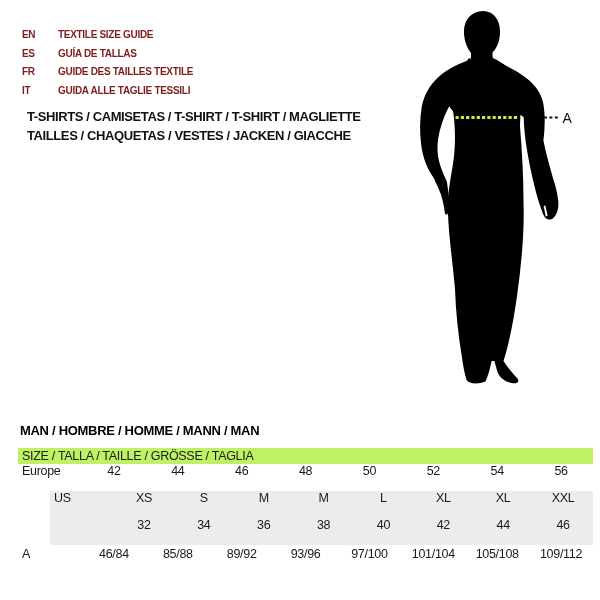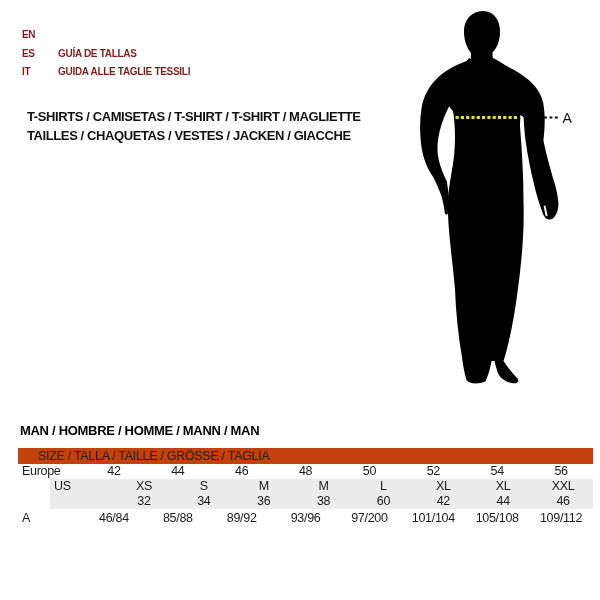--- a/index.html
+++ b/index.html
@@ -35,49 +35,54 @@
   .man-heading{
     position:absolute;left:20px;top:423px;
     font-size:13px;font-weight:700;letter-spacing:-0.3px;color:#000000;
   }
   
   .size-table{
     position:absolute;left:18px;top:448px;width:575px;
     font-size:12.5px;letter-spacing:-0.3px;color:#1a1a1a;
   }
   .st-header{
-    background:#c2410c;height:16px;line-height:16px;
-    padding-left:20px;color:#202020;
+    background:#bef264;height:16px;line-height:16px;
+    padding-left:4px;color:#202020;
   }
   .st-row{
     display:grid;grid-template-columns:64px repeat(8,1fr);
-    height:15px;line-height:15px;
+    height:27px;line-height:15px;
   }
   .st-row .st-cell{text-align:center;}
   .st-row .st-label{text-align:left;padding-left:4px;}
   .st-row-stripe{background:#ececec;margin-left:32px;}
   .st-row-a{height:18px;line-height:18px;}
   
   .footnote{
     position:absolute;left:20px;top:548px;
     font-size:12.5px;font-weight:700;letter-spacing:-0.4px;color:#111;
   }
 </style>
 </head>
 <body>
 
 <div class="page">
 
   <div class="lang-list">
     <div class="lang-row">
       <span class="lang-code">EN</span>
+      <span class="lang-label">TEXTILE SIZE GUIDE</span>
     </div>
     <div class="lang-row">
       <span class="lang-code">ES</span>
       <span class="lang-label">GUÍA DE TALLAS</span>
+    </div>
+    <div class="lang-row">
+      <span class="lang-code">FR</span>
+      <span class="lang-label">GUIDE DES TAILLES TEXTILE</span>
     </div>
     <div class="lang-row">
       <span class="lang-code">IT</span>
       <span class="lang-label">GUIDA ALLE TAGLIE TESSILI</span>
     </div>
   </div>
 
   <div class="categories">
     <div>T-SHIRTS / CAMISETAS / T-SHIRT / T-SHIRT / MAGLIETTE</div>
     <div>TAILLES / CHAQUETAS / VESTES / JACKEN / GIACCHE</div>
@@ -156,33 +161,33 @@
       <span class="st-cell">XL</span>
       <span class="st-cell">XXL</span>
     </div>
 
     <div class="st-row st-row-stripe">
       <span class="st-label"></span>
       <span class="st-cell">32</span>
       <span class="st-cell">34</span>
       <span class="st-cell">36</span>
       <span class="st-cell">38</span>
-      <span class="st-cell">60</span>
+      <span class="st-cell">40</span>
       <span class="st-cell">42</span>
       <span class="st-cell">44</span>
       <span class="st-cell">46</span>
     </div>
 
     <div class="st-row st-row-a">
       <span class="st-label">A</span>
       <span class="st-cell">46/84</span>
       <span class="st-cell">85/88</span>
       <span class="st-cell">89/92</span>
       <span class="st-cell">93/96</span>
-      <span class="st-cell">97/200</span>
+      <span class="st-cell">97/100</span>
       <span class="st-cell">101/104</span>
       <span class="st-cell">105/108</span>
       <span class="st-cell">109/112</span>
     </div>
   </div>
 
 
 </div>
 
 </body></html>

